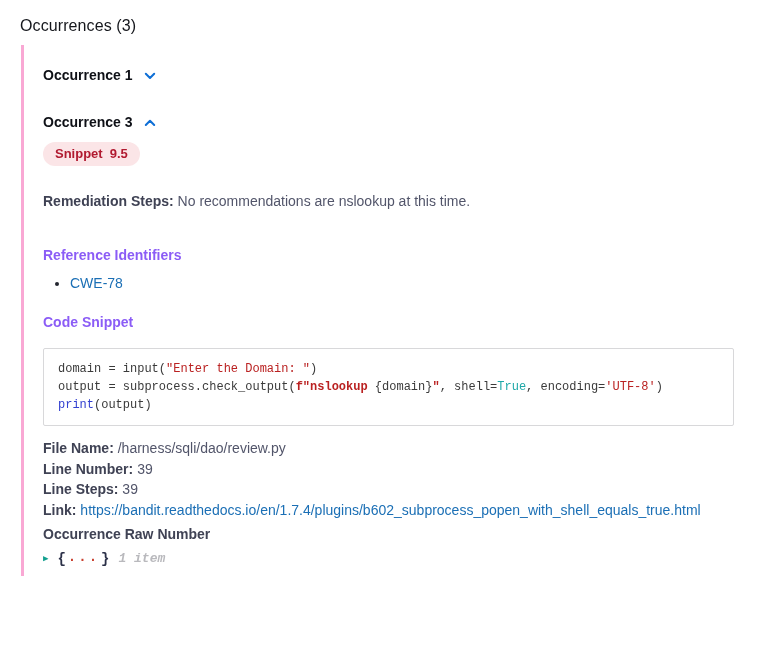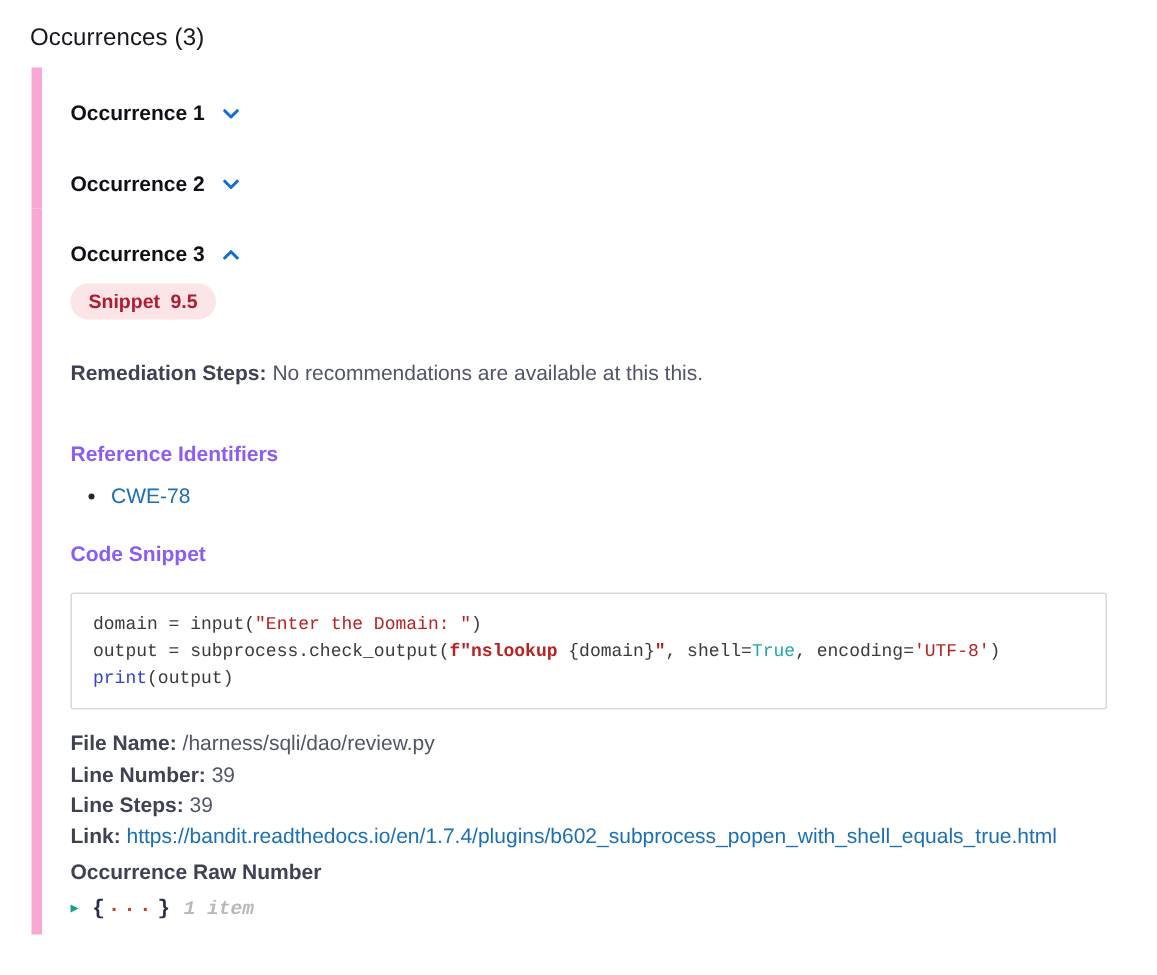--- a/index.html
+++ b/index.html
@@ -10,21 +10,21 @@
     font-family: "Liberation Sans", "DejaVu Sans", sans-serif;
     color: #3f4254;
   }
   .wrap { padding: 17px 40px 0 20px; }
 
   .page-title {
     font-size: 16px; font-weight: normal; color: #15171c;
     margin: 0 0 10px 0; letter-spacing: 0.1px;
   }
 
-  .panel { border-left: 7px solid #f9a8d4; margin-left: 1px; padding: 22px 0 9px 19px; }
+  .panel { border-left: 3px solid #f9a8d4; margin-left: 1px; padding: 22px 0 9px 19px; }
   .panel-header { display: flex; align-items: center; gap: 10px; cursor: pointer; width: max-content; }
   .panel-header-label { font-size: 14px; font-weight: bold; color: #0e1016; }
   .chev { width: 14px; height: 14px; display: block; margin-top: 2px; }
 
   .severity-badge {
     display: inline-flex; align-items: center; gap: 7px;
     margin-top: 12px; padding: 4px 12px 5px 12px;
     background: #fbe5e7; border-radius: 12px;
     font-size: 13px; font-weight: bold; color: #b11a30;
   }
@@ -73,45 +73,37 @@
 
   <div class="panel">
     <div class="panel-header">
       <span class="panel-header-label">Occurrence 1</span>
       <svg class="chev" viewBox="0 0 16 16">
         <polyline points="3.2,5.5 8,10.3 12.8,5.5" fill="none" stroke="#0f6fd6" stroke-width="2.3" stroke-linecap="round" stroke-linejoin="round"></polyline>
       </svg>
     </div>
   </div>
 
-  <div class="panel">
-    <div class="panel-header">
-      <span class="panel-header-label">Occurrence 2</span>
-      <svg class="chev" viewBox="0 0 16 16">
-        <polyline points="3.2,5.5 8,10.3 12.8,5.5" fill="none" stroke="#0f6fd6" stroke-width="2.3" stroke-linecap="round" stroke-linejoin="round"></polyline>
-      </svg>
-    </div>
-  </div>
 
   <div class="panel">
     <div class="panel-header">
       <span class="panel-header-label">Occurrence 3</span>
       <svg class="chev" viewBox="0 0 16 16">
         <polyline points="3.2,10.3 8,5.5 12.8,10.3" fill="none" stroke="#0f6fd6" stroke-width="2.3" stroke-linecap="round" stroke-linejoin="round"></polyline>
       </svg>
     </div>
 
     <div class="severity-badge">
       <span>Snippet</span>
       <span>9.5</span>
     </div>
 
     <div class="remediation">
       <span class="bold-label">Remediation Steps:</span>
-      <span>No recommendations are available at this this.</span>
+      <span>No recommendations are nslookup at this time.</span>
     </div>
 
     <div class="section-heading">Reference Identifiers</div>
     <ul class="ref-list">
       <li>
         <a class="ref-link">CWE-78</a>
       </li>
     </ul>
 
     <div class="section-heading tight">Code Snippet</div>

